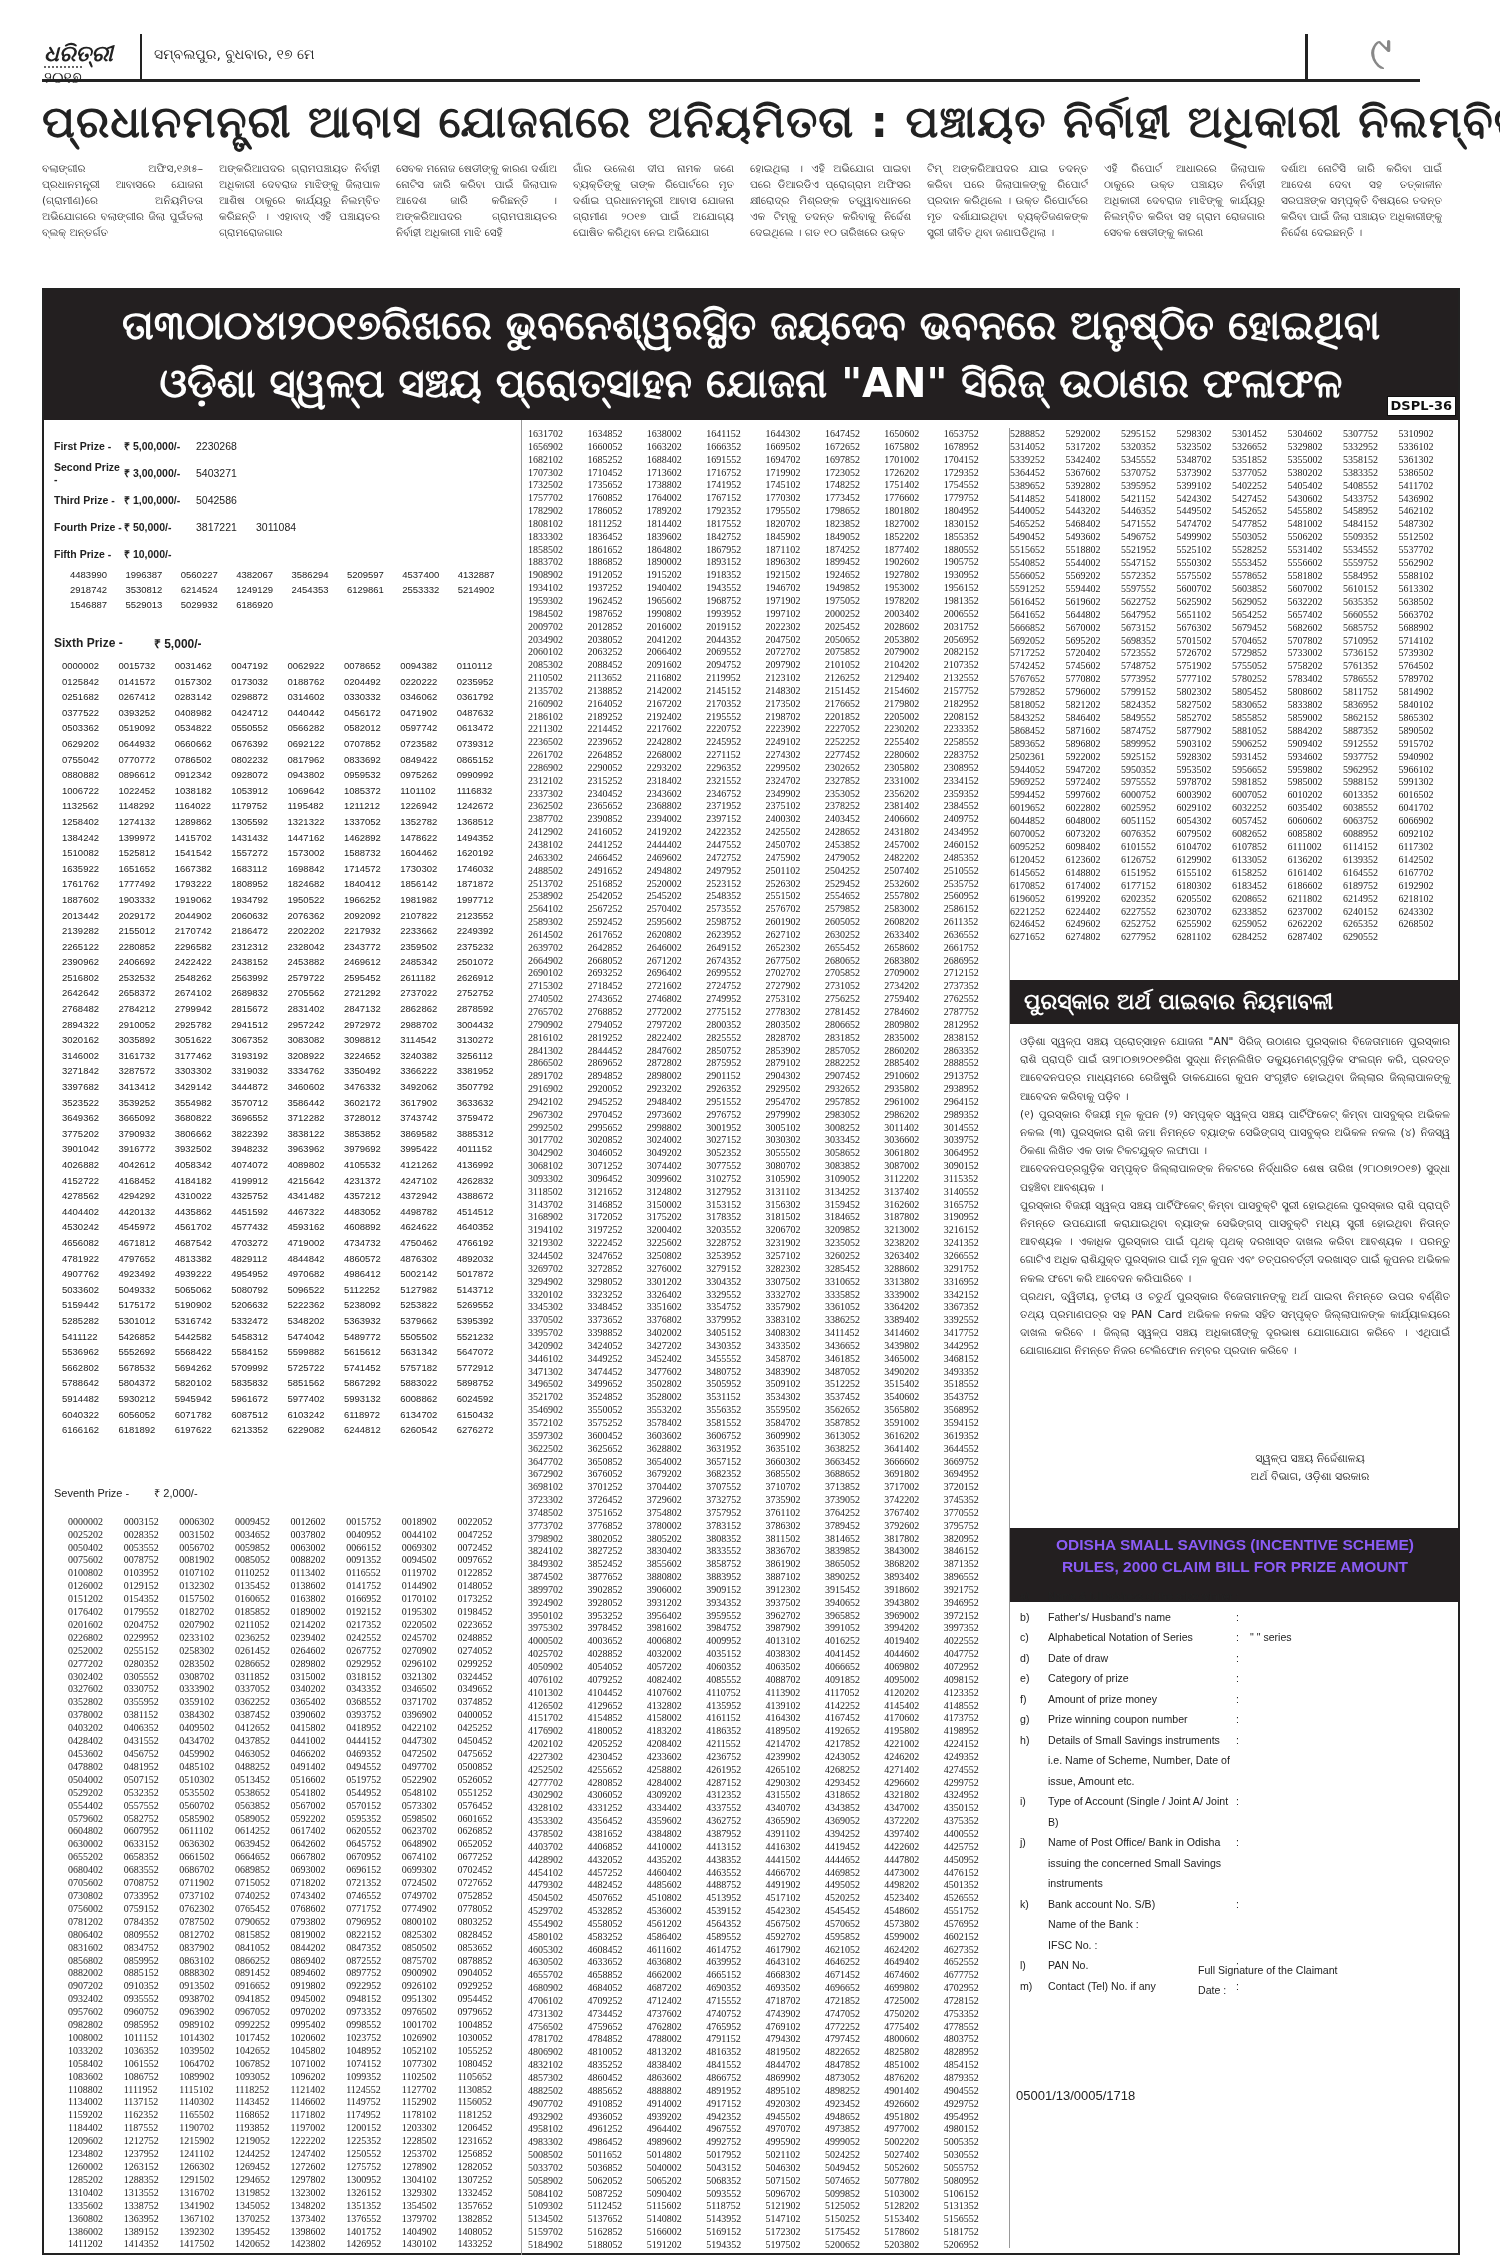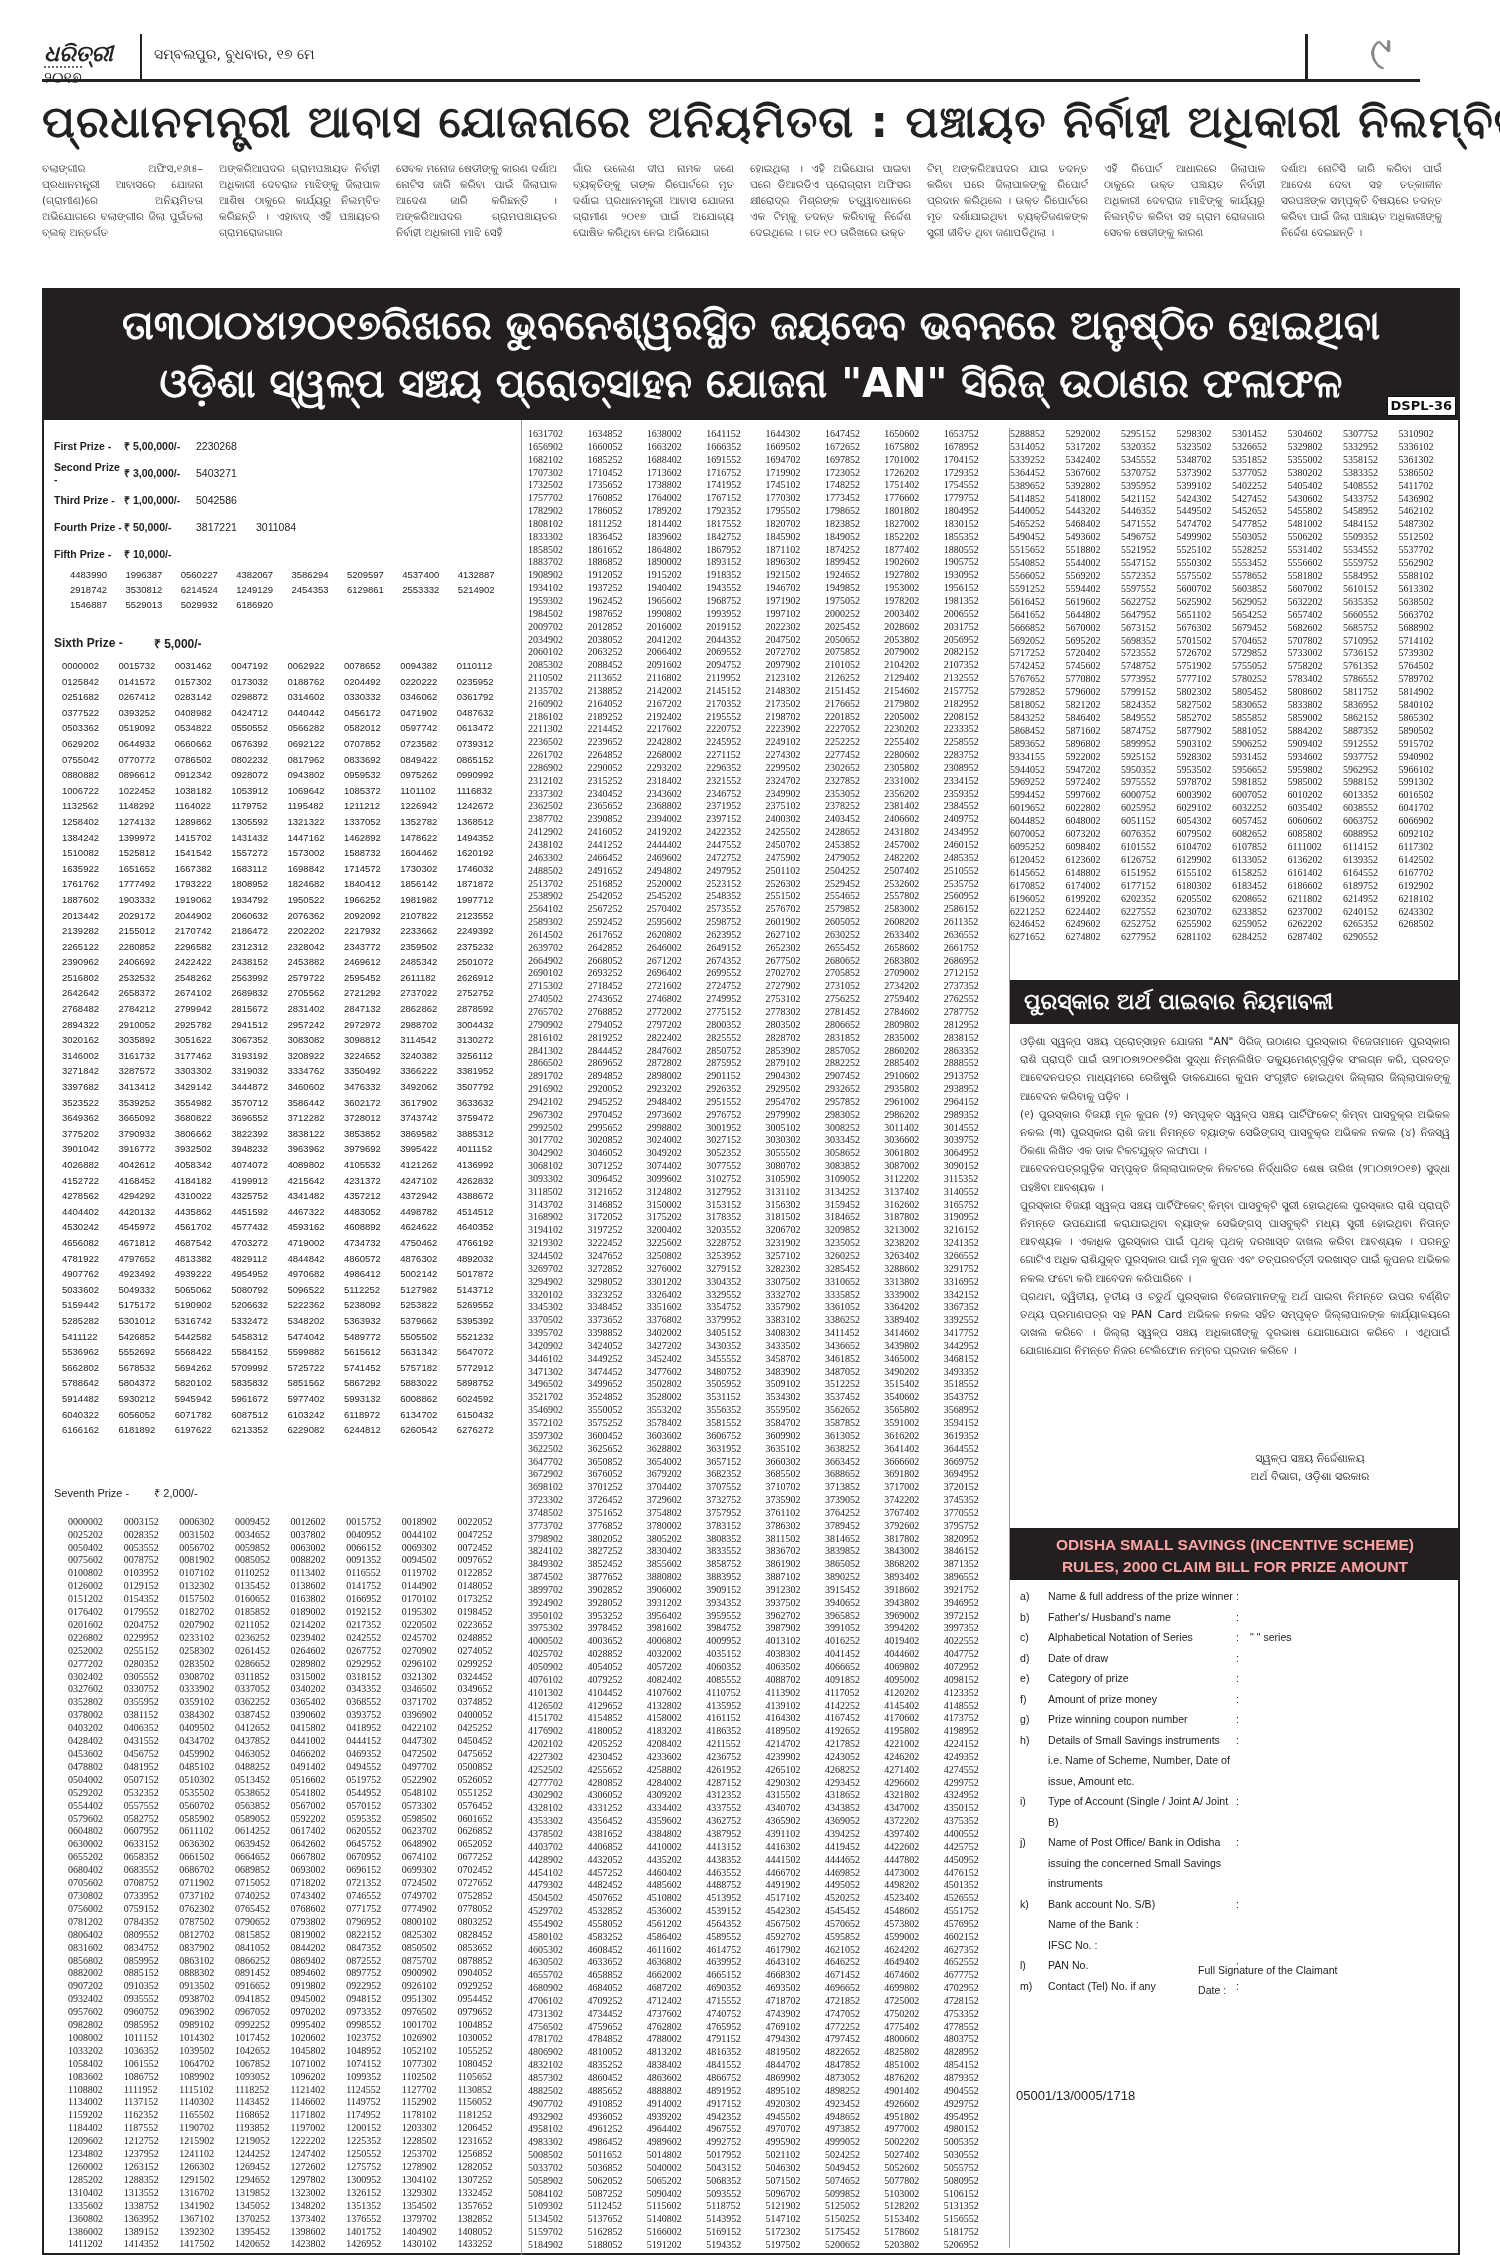--- a/index.html
+++ b/index.html
@@ -37,21 +37,21 @@
   .mid-col .num-grid { padding-left: 0; line-height: 12.85px; }
   .right-col { position: absolute; left: 966px; top: 130px; width: 450px; height: 1835px; }
   .right-nums { padding: 8px 6px 0 0; }
   .right-nums .num-grid { grid-template-columns: repeat(8, 1fr); padding-left: 0; line-height: 12.9px; }
 
   .rules-head { position: absolute; left: 0; top: 560px; width: 450px; height: 44px; background: #231f20; color: #fff; font-size: 22px; font-weight: bold; line-height: 44px; padding-left: 14px; }
   .rules-body { position: absolute; left: 10px; top: 612px; width: 430px; font-size: 10.6px; line-height: 18.2px; text-align: justify; color: #222; }
   .rules-body p { margin-bottom: 0; }
   .sign { position: absolute; left: 180px; top: 1030px; width: 240px; text-align: center; font-size: 11px; line-height: 18px; }
 
-  .claim-head { position: absolute; left: 0; top: 1108px; width: 450px; height: 52px; background: #231f20; color: #fca5a5; text-align: center; font-family: "Liberation Sans", sans-serif; font-weight: bold; font-size: 15.5px; line-height: 22px; padding-top: 6px; }
+  .claim-head { position: absolute; left: 0; top: 1108px; width: 450px; height: 74px; background: #231f20; color: #8b5cf6; text-align: center; font-family: "Liberation Sans", sans-serif; font-weight: bold; font-size: 15.5px; line-height: 22px; padding-top: 6px; }
   .claim-list { position: absolute; left: 10px; top: 1166px; width: 430px; font-family: "Liberation Sans", sans-serif; font-size: 10.6px; line-height: 20.5px; }
   .claim-row { display: flex; }
   .claim-row .ci { width: 28px; }
   .claim-row .cl { width: 188px; }
   .claim-row .cc { width: 14px; }
   .claim-row .cv { flex: 1; }
   .claim-sig { position: absolute; left: 188px; top: 1540px; font-family: "Liberation Sans", sans-serif; font-size: 10.6px; line-height: 20px; }
   .claim-code { position: absolute; left: 6px; top: 1668px; font-family: "Liberation Sans", sans-serif; font-size: 13px; }
 </style>
 </head>
@@ -2363,21 +2363,21 @@
           <span>5887352</span>
           <span>5890502</span>
           <span>5893652</span>
           <span>5896802</span>
           <span>5899952</span>
           <span>5903102</span>
           <span>5906252</span>
           <span>5909402</span>
           <span>5912552</span>
           <span>5915702</span>
-          <span>9334155</span>
+          <span>2502361</span>
           <span>5922002</span>
           <span>5925152</span>
           <span>5928302</span>
           <span>5931452</span>
           <span>5934602</span>
           <span>5937752</span>
           <span>5940902</span>
           <span>5944052</span>
           <span>5947202</span>
           <span>5950352</span>

